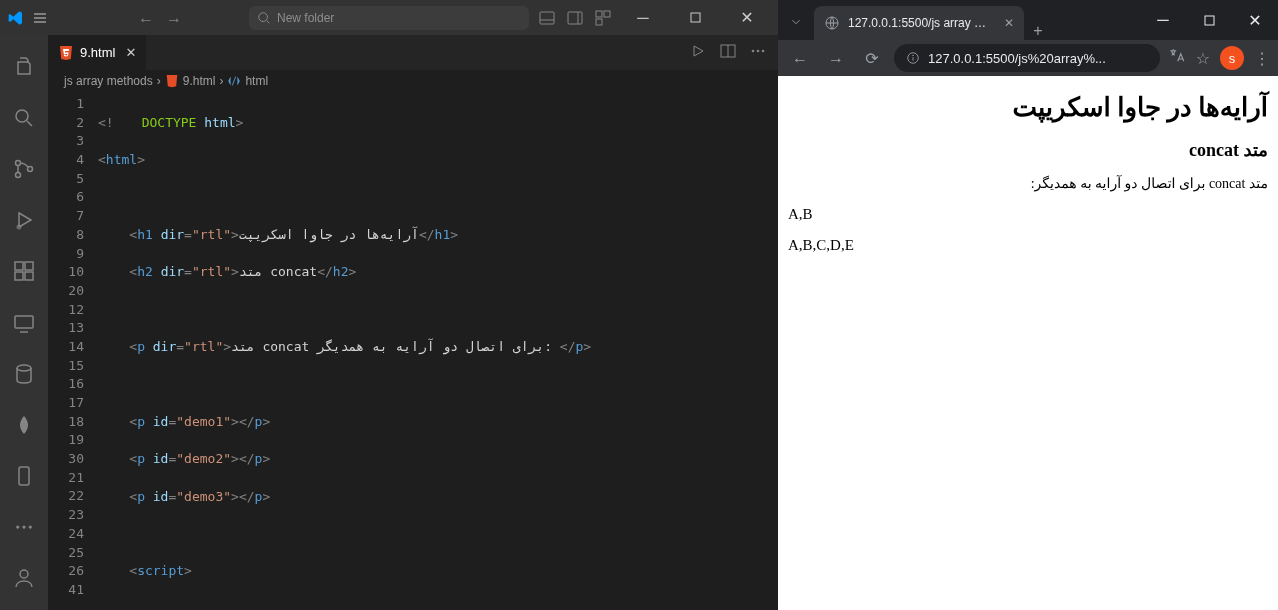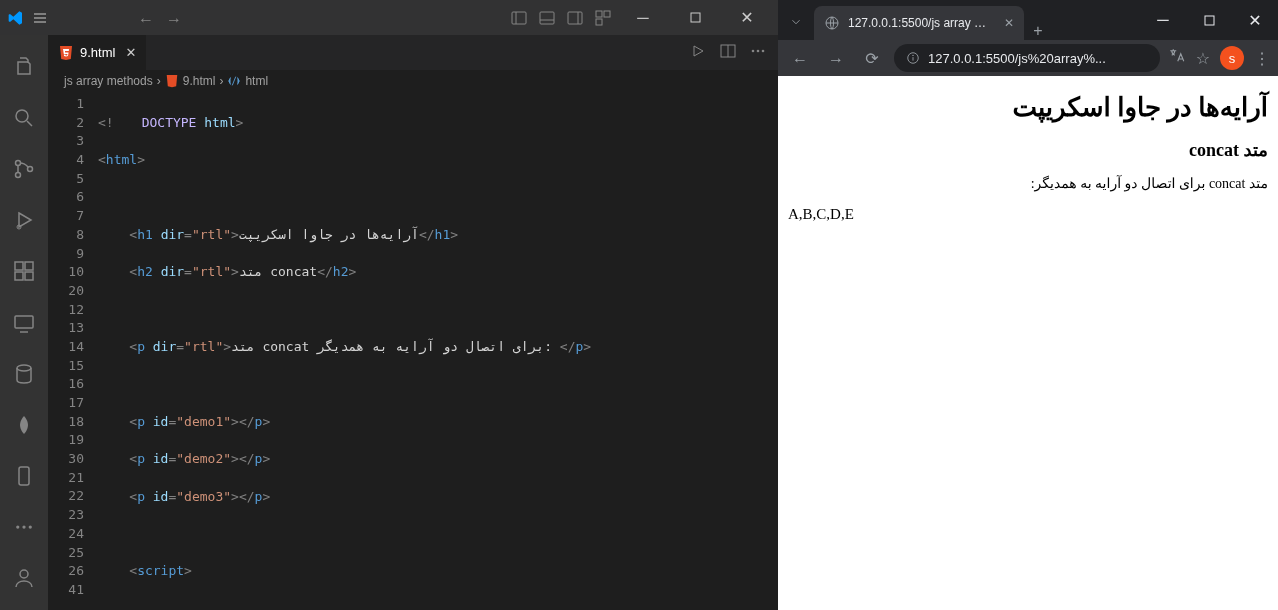--- a/index.html
+++ b/index.html
@@ -26,21 +26,21 @@
 .tab-close{color:#ccc;margin-left:4px;}
 .tab-actions{margin-left:auto;display:flex;align-items:center;gap:14px;padding-right:12px;color:#858585;}
 .breadcrumb{height:22px;background:#1e1e1e;display:flex;align-items:center;padding-left:16px;font-size:12px;color:#a0a0a0;gap:4px;}
 .bc-icon{width:14px;height:14px;display:inline-flex;align-items:center;}
 .editor{flex:1;display:flex;background:#1e1e1e;font-family:"Consolas",monospace;font-size:13px;line-height:18.7px;overflow:hidden;}
 .gutter{width:50px;text-align:right;color:#858585;padding-right:14px;padding-top:3px;user-select:none;}
 .gutter div{height:18.7px;}
 .code{flex:1;padding-top:3px;white-space:pre;color:#d4d4d4;}
 .code .line{height:18.7px;}
 .t-gray{color:#808080;}
-.t-doctype{color:#c4b5fd;padding-left:28px;}
+.t-doctype{color:#84cc16;padding-left:28px;}
 .t-tag{color:#569cd6;}
 .t-attr{color:#9cdcfe;}
 .t-str{color:#ce9178;}
 
 .browser{width:500px;height:100%;display:flex;flex-direction:column;background:#202124;}
 .br-titlebar{height:40px;background:#202124;display:flex;align-items:flex-end;}
 .br-tabctl{width:36px;height:36px;display:flex;align-items:center;justify-content:center;color:#9aa0a6;}
 .br-tab{height:34px;background:#35363a;border-radius:8px 8px 0 0;display:flex;align-items:center;padding:0 10px;gap:8px;color:#e8eaed;font-size:12px;width:210px;}
 .br-tab-icon{width:16px;height:16px;flex-shrink:0;}
 .br-tab-title{flex:1;overflow:hidden;text-overflow:ellipsis;white-space:nowrap;}
@@ -69,20 +69,27 @@
       <svg class="vsc-icon" viewBox="0 0 24 24">
           <path fill="#0098ff" d="M17 2l4 2v16l-4 2-9-8-5 4-2-1V7l2-1 5 4 9-8z"></path>
         </svg>
       <svg class="menu-icon" viewBox="0 0 16 16">
           <path stroke="#ccc" stroke-width="1" d="M2 4h12M2 8h12M2 12h12"></path>
         </svg>
     </div>
     <div class="nav-arrows">
       <span class="nav-arrow">←</span>
       <span class="nav-arrow">→</span>
+    </div>
+    <div class="search-box">
+      <svg width="14" height="14" viewBox="0 0 16 16">
+          <circle cx="7" cy="7" r="5" stroke="#8e8e8e" fill="none"></circle>
+          <line x1="11" y1="11" x2="14" y2="14" stroke="#8e8e8e"></line>
+        </svg>
+      <span>New folder</span>
     </div>
     <div class="tb-right">
       <span class="layout-btn">
           <svg width="16" height="16" viewBox="0 0 16 16">
             <rect x="1" y="2" width="14" height="12" rx="1" stroke="#858585" fill="none"></rect>
             <line x1="5" y1="2" x2="5" y2="14" stroke="#858585"></line>
           </svg>
         </span>
       <span class="layout-btn">
           <svg width="16" height="16" viewBox="0 0 16 16">
@@ -336,15 +343,16 @@
       <div class="br-avatar">
           <span>s</span>
         </div>
       <span style="color:#9aa0a6">⋮</span>
     </div>
   </div>
   <div class="br-content">
     <h1>آرایه‌ها در جاوا اسکریپت</h1>
     <h2>متد concat</h2>
     <p class="rtl">متد concat برای اتصال دو آرایه به همدیگر:</p>
+    <p class="ltr">A,B</p>
     <p class="ltr">A,B,C,D,E</p>
   </div>
 </div>
 
 </body></html>

